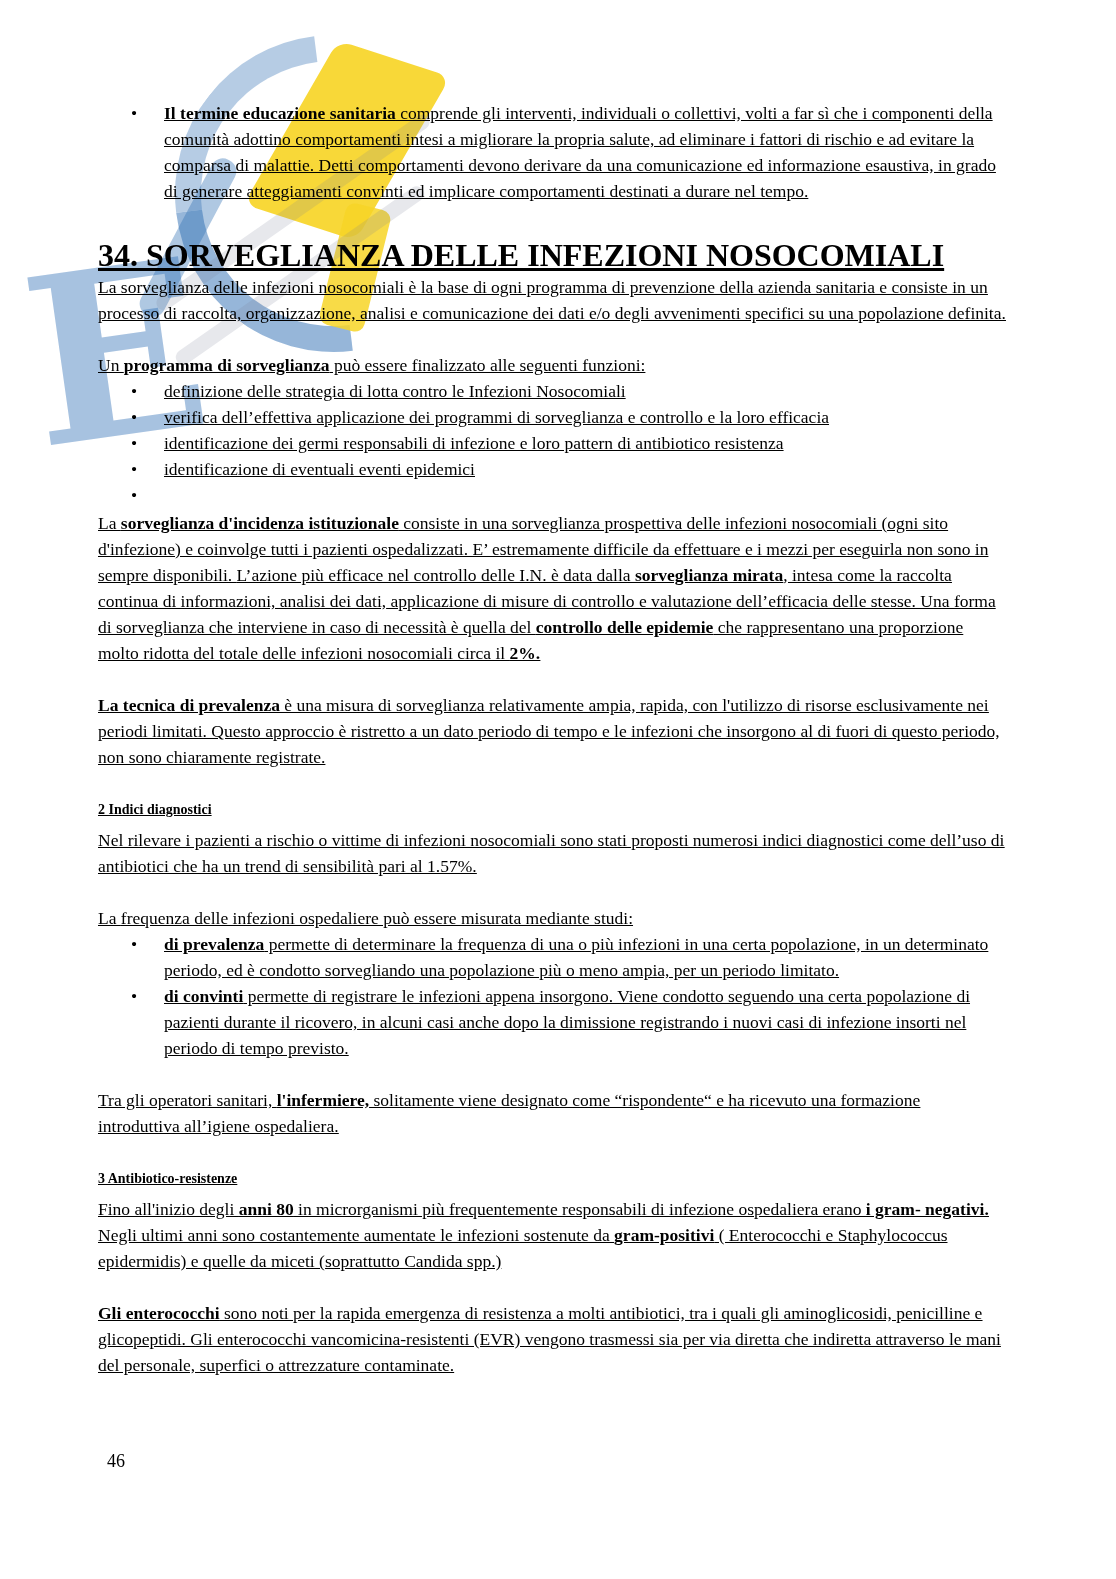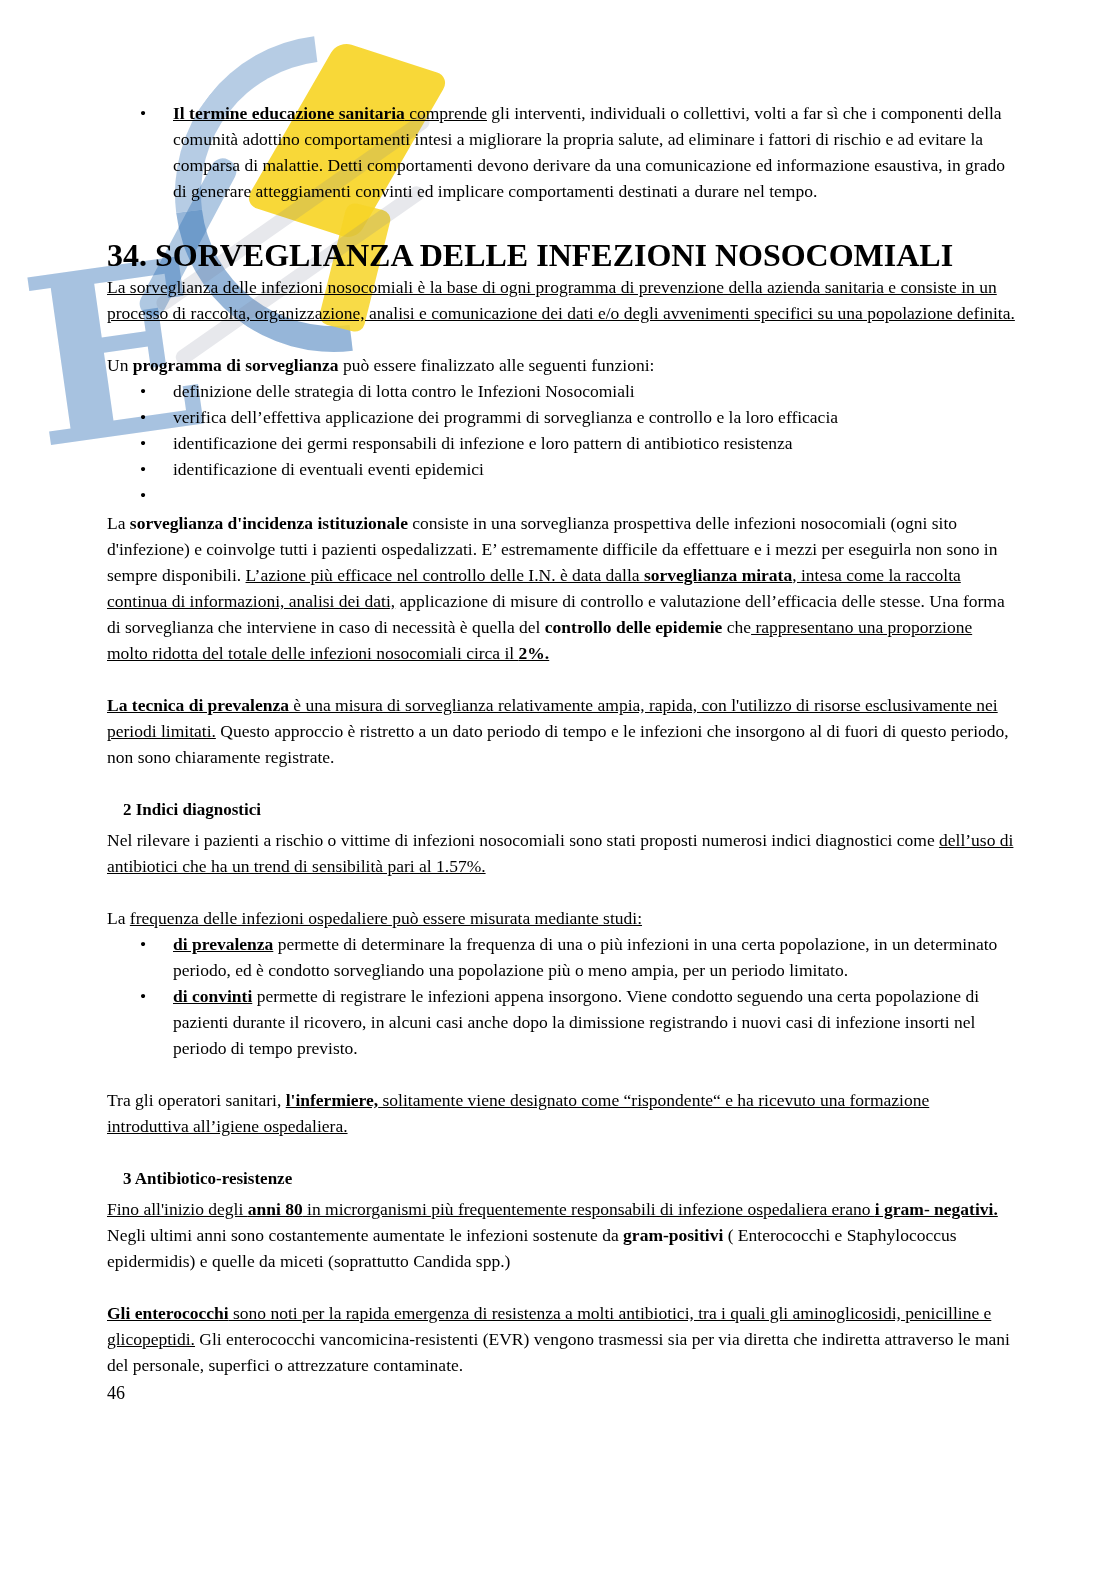--- a/index.html
+++ b/index.html
@@ -33,35 +33,35 @@
   .wm-letter{
     position:absolute;left:28px;top:238px;font-size:232px;line-height:232px;
     font-weight:bold;color:rgba(46,110,180,0.42);transform:rotate(-8deg);
     font-family:"DejaVu Serif", serif;
   }
   .wm-textline{position:absolute;background:rgba(120,130,150,0.18);border-radius:8px;transform:rotate(-35deg);}
   .wm-t1{left:128px;top:205px;width:330px;height:15px;}
   .wm-t2{left:150px;top:268px;width:300px;height:15px;}
   
   .content{
-    position:absolute;left:107px;top:100px;width:908px;z-index:1;
-    font-size:17.5px;line-height:26px;
+    position:absolute;left:98px;top:100px;width:908px;z-index:1;
+    font-size:17.5px;line-height:26px;text-decoration:underline;
   }
   p{margin:0 0 26px 0;}
   h1{font-size:32px;line-height:31px;margin:0 0 3px 0;font-weight:bold;}
-  h2{font-size:17px;line-height:28px;margin:26px 0 3px 16px;font-weight:bold;}
+  h2{font-size:14px;line-height:28px;margin:26px 0 3px 0;font-weight:bold;}
   ul.blist{list-style:none;margin:0 0 26px 0;padding:0;}
   ul.blist li{position:relative;padding-left:66px;min-height:26px;}
   ul.blist li::before{content:"\2022";position:absolute;left:33px;top:0;}
   ul.intro{margin-bottom:36px;}
   .after-list{margin-top:0;}
   .b{font-weight:bold;}
   .u{text-decoration:underline;}
   .page-number{
-    position:absolute;left:107px;top:1380px;z-index:1;
+    position:absolute;left:107px;top:1448px;z-index:1;
     font-size:18px;line-height:26px;
   }
 </style>
 </head>
 <body>
 
 <div class="page">
 
   <div class="watermark" aria-hidden="true">
     <div class="wm-swoosh"></div>

